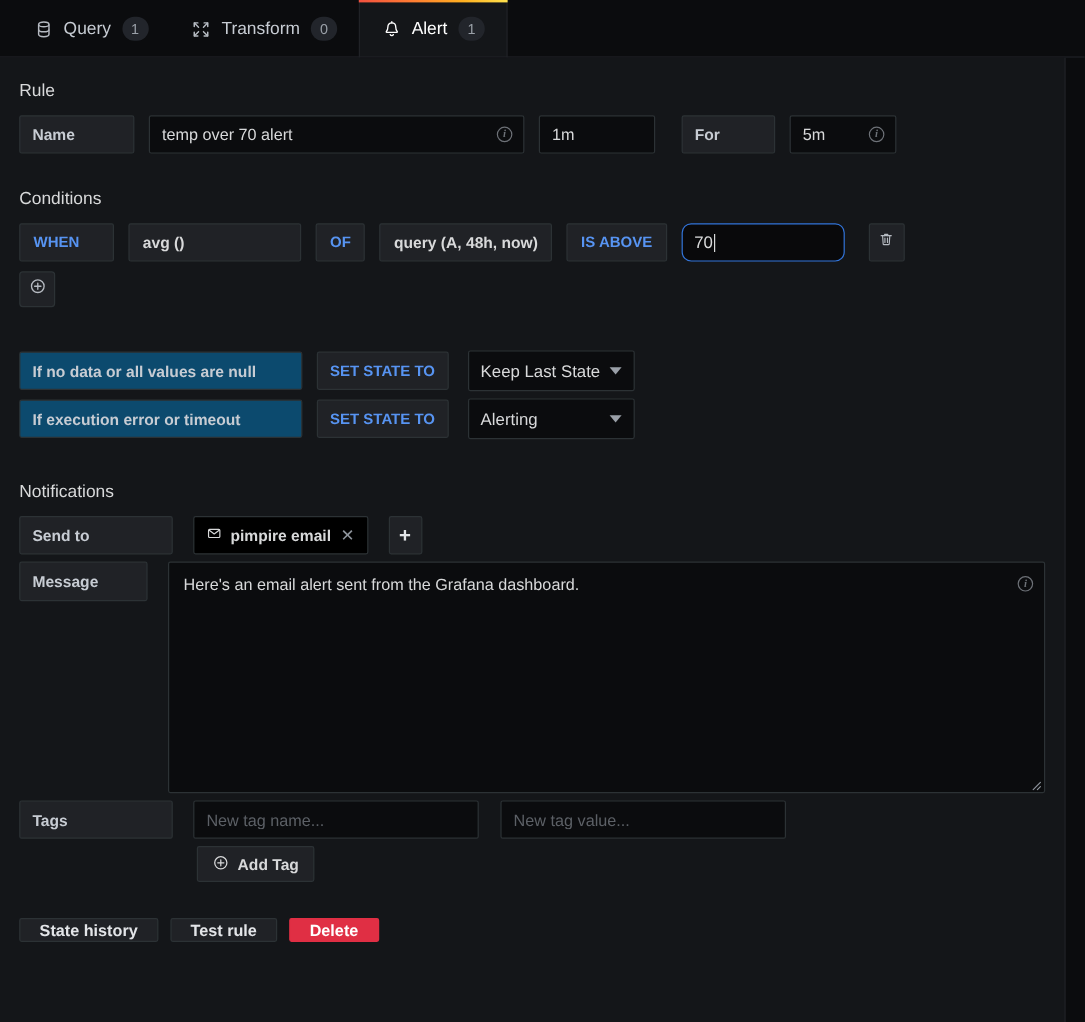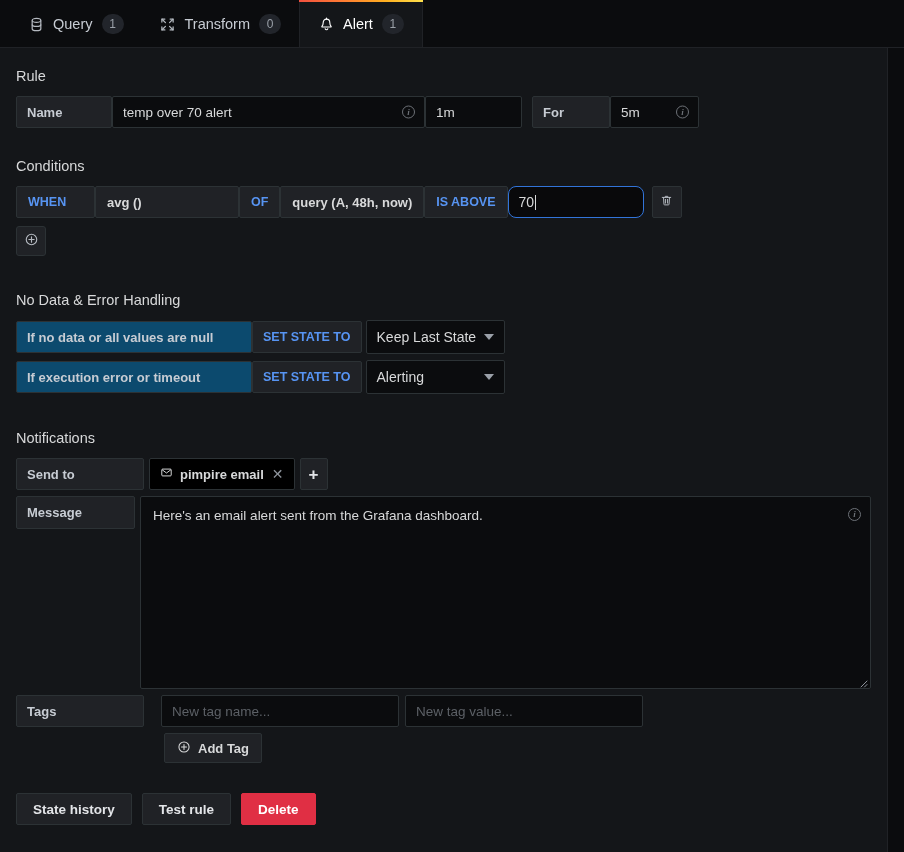--- a/index.html
+++ b/index.html
@@ -96,21 +96,21 @@
     overflow: hidden;
   }
 
   .section-title {
     font-size: 14.5px;
     color: #d8d9da;
     margin-bottom: 12px;
   }
   .section { margin-bottom: 22px; }
 
-  .row { display: flex; align-items: center; gap: 0; flex-wrap: nowrap; }
+  .row { display: flex; align-items: center; gap: 12px; flex-wrap: nowrap; }
   .row + .row { margin-top: 6px; }
 
   
   .flabel {
     background: #202226;
     border: 1px solid #2c3235;
     border-radius: 2px;
     height: 32px;
     display: flex;
     align-items: center;
@@ -389,21 +389,21 @@
     cursor: pointer;
   }
 
   
   .footer {
     display: flex;
     gap: 10px;
     margin-top: 30px;
   }
   .btn {
-    height: 32px;
+    height: 20px;
     border-radius: 2px;
     padding: 0 16px;
     font-size: 13.5px;
     font-weight: bold;
     display: inline-flex;
     align-items: center;
     justify-content: center;
     cursor: pointer;
     border: 1px solid #2c3235;
     background: #202226;
@@ -511,21 +511,20 @@
       <span>
         <svg width="15" height="15" viewBox="0 0 16 16" fill="none" stroke="currentColor" stroke-width="1.2">
           <circle cx="8" cy="8" r="5.6"></circle>
           <path d="M8 5.2v5.6M5.2 8h5.6" stroke-linecap="round"></path>
         </svg>
       </span>
     </div>
   </div>
 
   <div class="section" style="margin-top:36px;">
-    <div class="section-title">No Data &amp; Error Handling</div>
 
     <div class="row">
       <div class="nd-label">If no data or all values are null</div>
       <div class="nd-set">SET STATE TO</div>
       <div class="select" style="margin-left:4px;">
         <span>Keep Last State</span>
         <span class="caret-down"></span>
       </div>
     </div>
 
@@ -565,21 +564,21 @@
         <span class="resize-grip">
           <svg width="12" height="12" viewBox="0 0 12 12" stroke="#8e949c" stroke-width="1" stroke-linecap="round">
             <path d="M11 5L5 11M11 8.5L8.5 11"></path>
           </svg>
         </span>
       </div>
     </div>
 
     <div class="row" style="margin-top:6px;">
       <div class="notif-label h32">Tags</div>
-      <input class="tag-input" style="width: 238px; margin-left: 17px;" placeholder="New tag name...">
+      <input class="tag-input" style="width: 238px; margin-left: 5px;" placeholder="New tag name...">
       <input class="tag-input" style="width: 238px; margin-left: 6px;" placeholder="New tag value...">
     </div>
 
     <div class="addtag-btn">
       <span>
         <svg width="14" height="14" viewBox="0 0 16 16" fill="none" stroke="currentColor" stroke-width="1.2">
           <circle cx="8" cy="8" r="5.8"></circle>
           <path d="M8 5.1v5.8M5.1 8h5.8" stroke-linecap="round"></path>
         </svg>
       </span>

